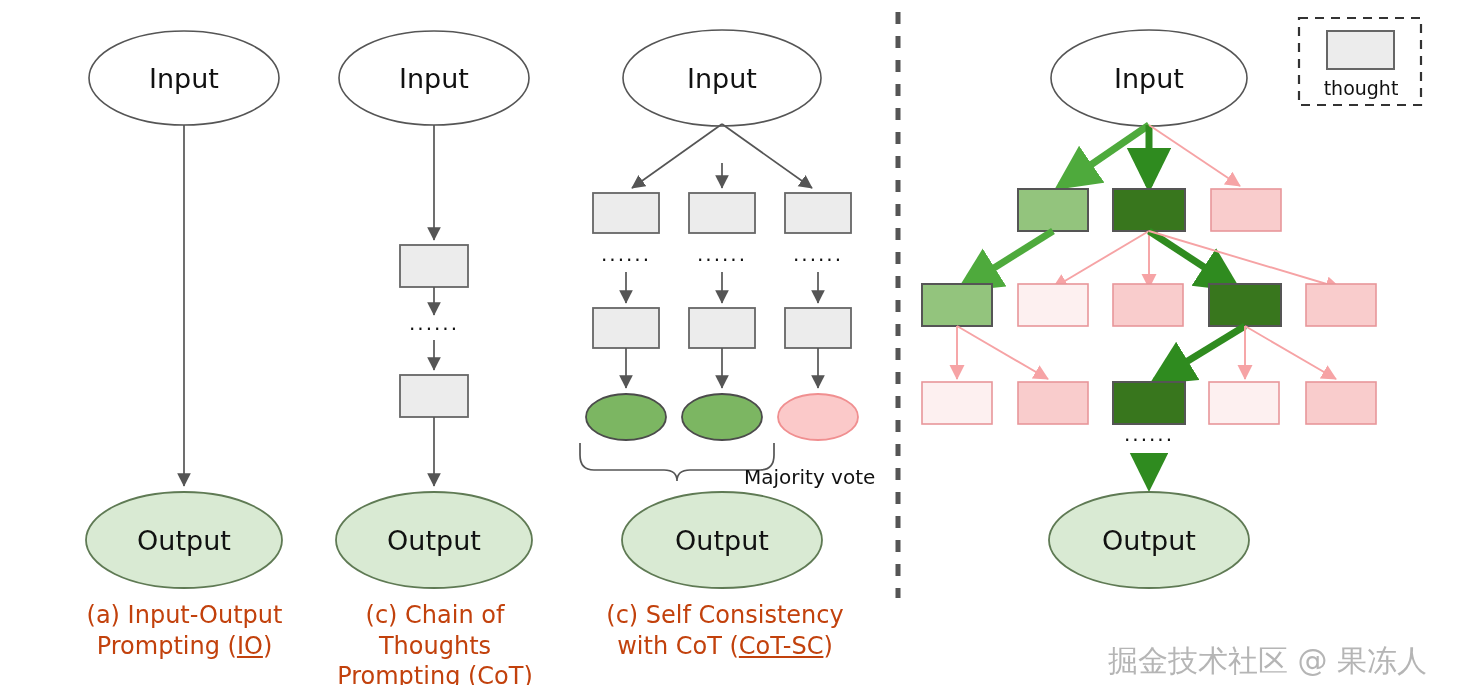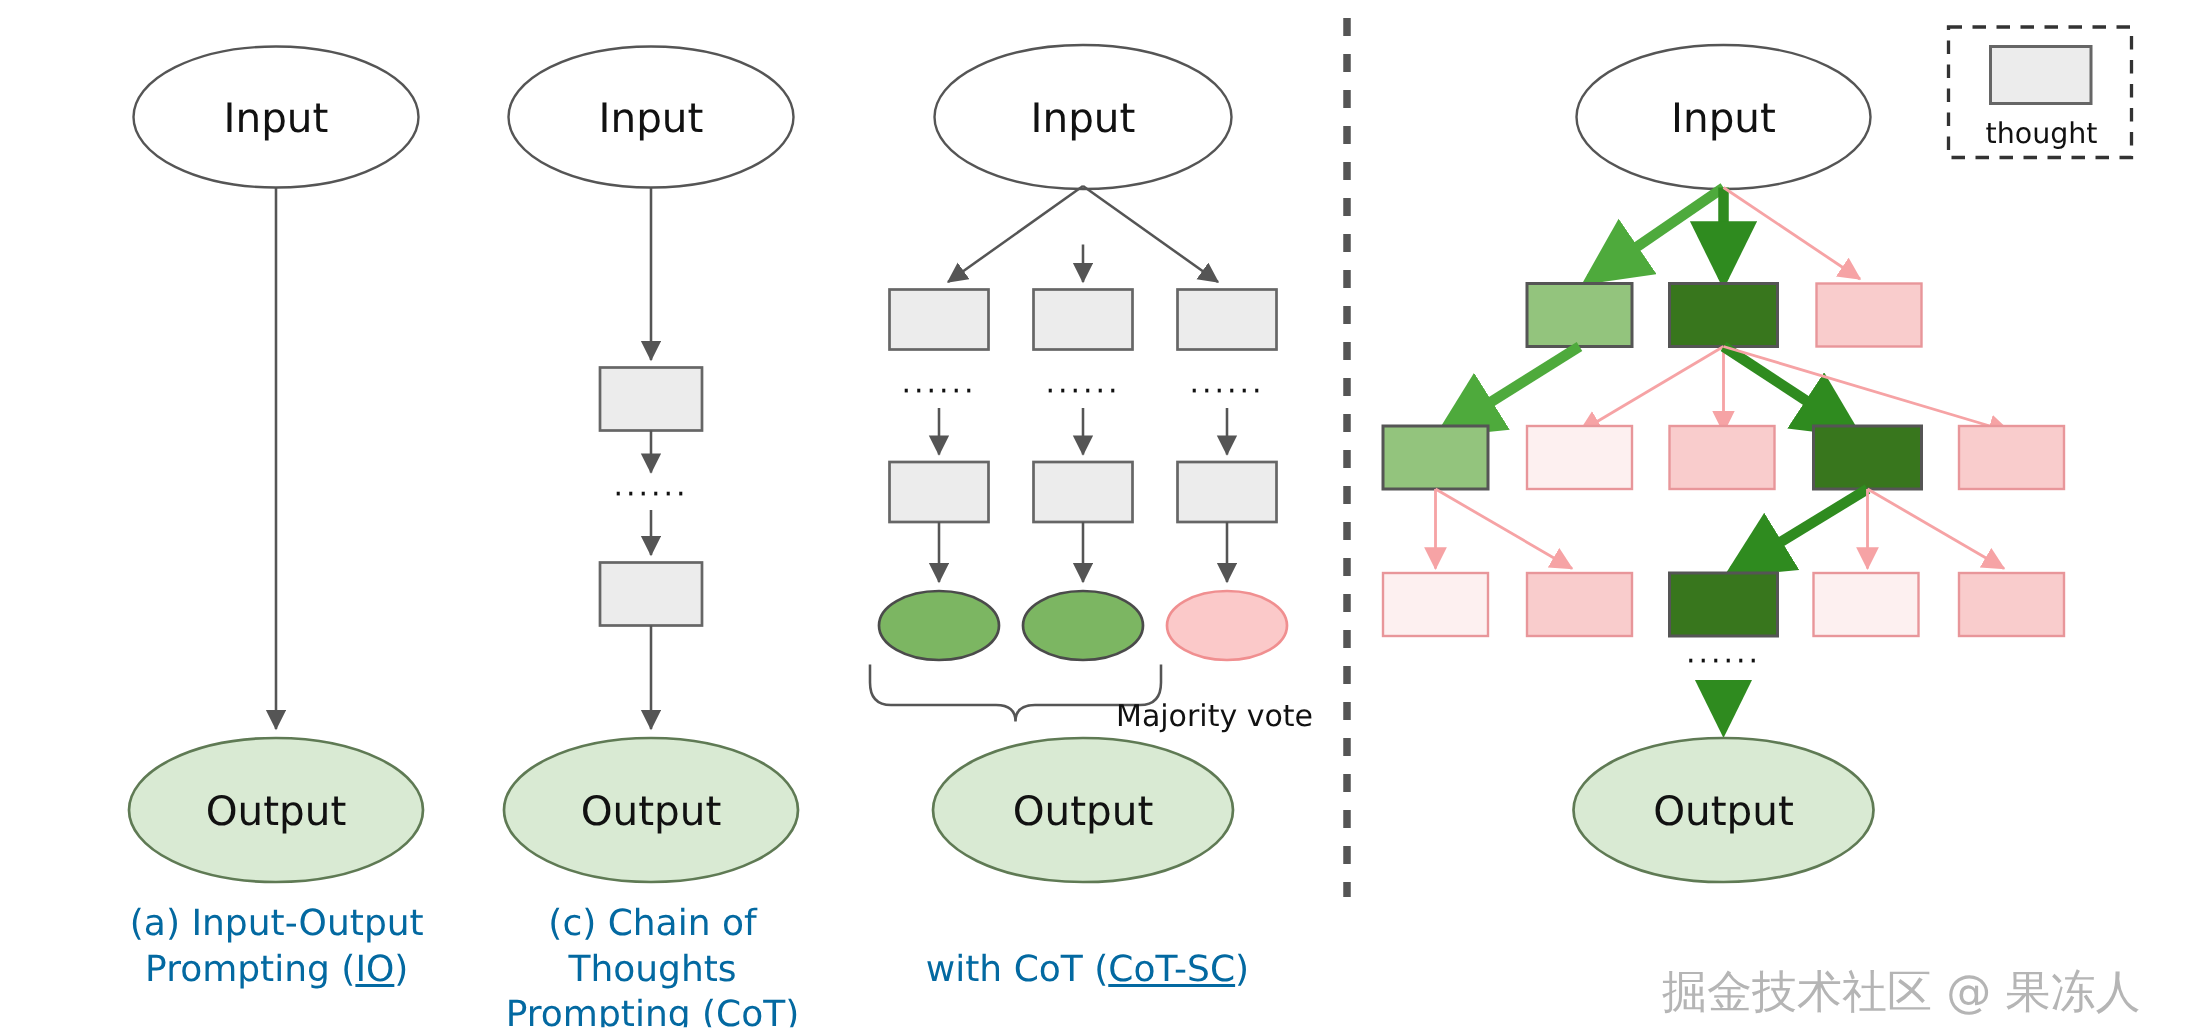--- a/index.html
+++ b/index.html
@@ -1,19 +1,19 @@
 <!DOCTYPE html>
 <html><head>
 <meta charset="utf-8">
 <style>
   html,body{margin:0;padding:0;background:#ffffff;}
   body{width:1473px;height:685px;font-family:"DejaVu Sans","Liberation Sans",sans-serif;}
   #stage{position:relative;width:1427px;height:685px;overflow:hidden;background:#fff;}
   #stage svg{position:absolute;left:0;top:0;}
-  .cap{position:absolute;text-align:center;font-size:24px;color:#0369a1;line-height:1.28;font-family:"DejaVu Sans","Liberation Sans",sans-serif;}
+  .cap{position:absolute;text-align:center;font-size:24px;color:#c2410c;line-height:1.28;font-family:"DejaVu Sans","Liberation Sans",sans-serif;}
   .cap.bold{font-weight:bold;}
   .nodetext{font-size:27px;fill:#111;font-family:"DejaVu Sans","Liberation Sans",sans-serif;}
   .smalltext{font-size:20px;fill:#111;font-family:"DejaVu Sans","Liberation Sans",sans-serif;}
   .legendtext{font-size:19px;fill:#111;font-family:"DejaVu Sans","Liberation Sans",sans-serif;}
   .wm{position:absolute;font-size:30px;color:rgba(120,120,120,.55);white-space:nowrap;font-family:"DejaVu Sans","Liberation Sans",sans-serif;}
 </style>
 </head>
 <body>
 
 <div id="stage">
@@ -164,20 +164,20 @@
     <span>(a) Input-Output</span><br>
     <span>Prompting (</span><span style="text-decoration:underline;">IO</span><span>)</span>
   </div>
 
   <div class="cap" style="left:310px;top:600px;width:250px;">
     <span>(c) Chain of Thoughts</span><br>
     <span>Prompting (</span><span style="text-decoration:underline;">CoT</span><span>)</span>
   </div>
 
   <div class="cap" style="left:596px;top:600px;width:258px;">
-    <br>
+    <span>(c) Self Consistency</span><br>
     <span>with CoT (</span><span style="text-decoration:underline;text-align:center;">CoT-SC</span><span>)</span>
   </div>
 
 
   <div class="wm" style="left:1108px;top:641px;">掘金技术社区 @ 果冻人工智能</div>
 
 </div>
 
 </body></html>

